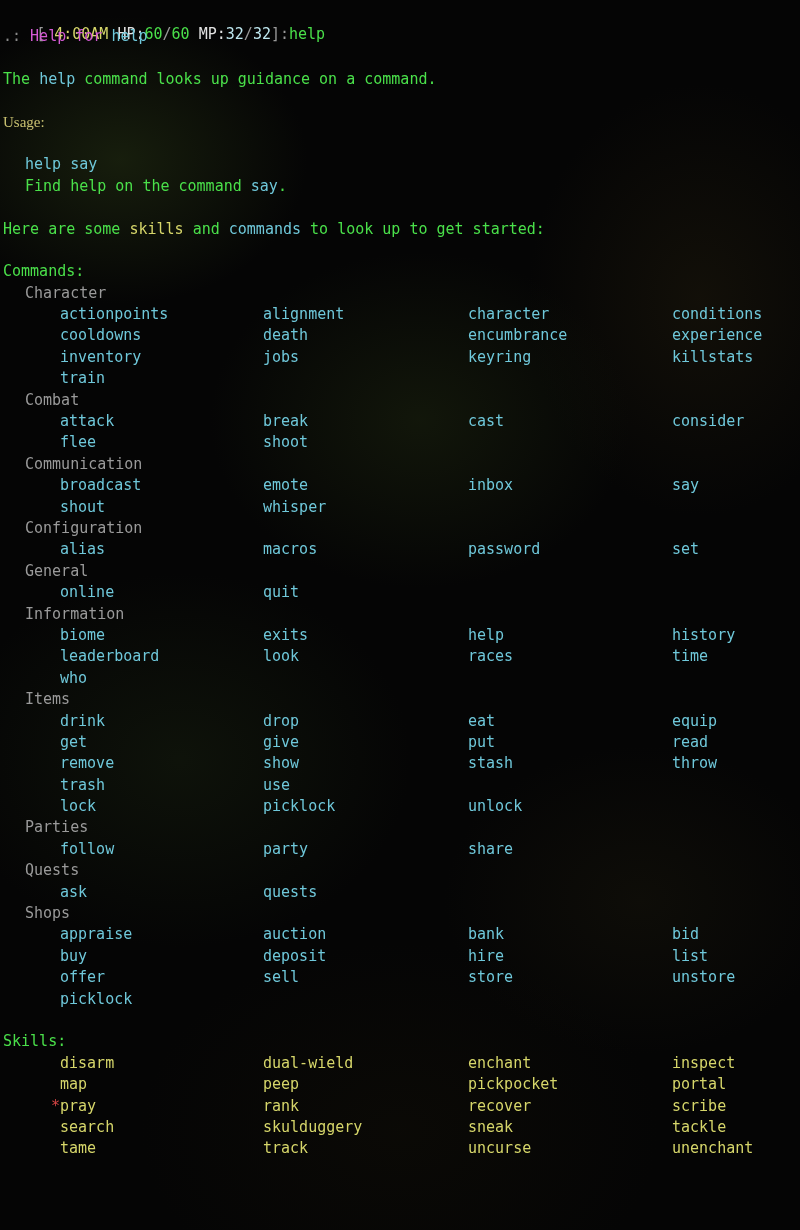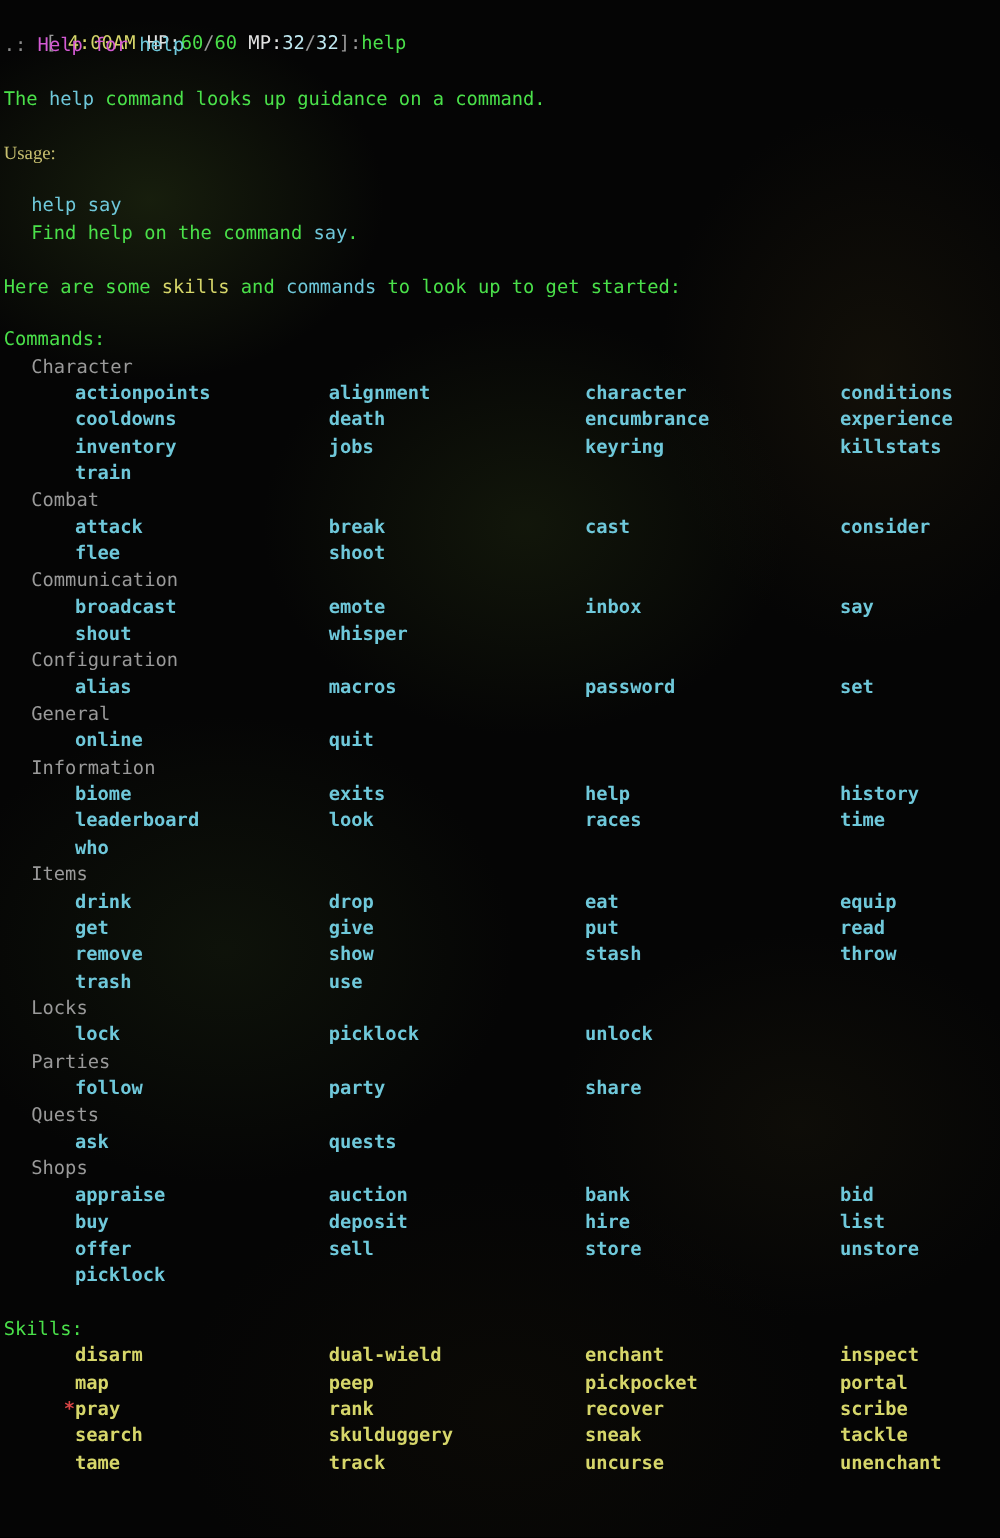--- a/index.html
+++ b/index.html
@@ -49,21 +49,21 @@
     white-space: pre;
     font-size: 15px;
     line-height: 23px;
   }
   #body-text {
     position: absolute;
     left: 0;
     top: 26px;
     width: 717px;
   }
-  .cmdrow { position: relative; height: 21.4px; white-space: pre; font-weight: bold; }
+  .cmdrow { position: relative; height: 21.4px; white-space: pre; }
   .col { position: absolute; top: 0; white-space: pre; }
   .col0 { left: 60px; }
   .col1 { left: 263px; }
   .col2 { left: 468px; }
   .col3 { left: 672px; text-align: center; }
   .cat { padding-left: 25px; }
   .sec-hdr { padding-left: 3px; }
   .star { color: #d64545; }
   .blank { height: 21.4px; }
   .indent2 { padding-left: 25px; }
@@ -126,21 +126,20 @@
         <div class="cmdrow"><span class="col col0 c-cyan">online</span><span class="col col1 c-cyan">quit</span></div>
         <div class="line cat"><span class="c-gray">Information</span></div>
         <div class="cmdrow"><span class="col col0 c-cyan">biome</span><span class="col col1 c-cyan">exits</span><span class="col col2 c-cyan">help</span><span class="col col3 c-cyan">history</span></div>
         <div class="cmdrow"><span class="col col0 c-cyan">leaderboard</span><span class="col col1 c-cyan">look</span><span class="col col2 c-cyan">races</span><span class="col col3 c-cyan">time</span></div>
         <div class="cmdrow"><span class="col col0 c-cyan">who</span></div>
         <div class="line cat"><span class="c-gray">Items</span></div>
         <div class="cmdrow"><span class="col col0 c-cyan">drink</span><span class="col col1 c-cyan">drop</span><span class="col col2 c-cyan">eat</span><span class="col col3 c-cyan">equip</span></div>
         <div class="cmdrow"><span class="col col0 c-cyan">get</span><span class="col col1 c-cyan">give</span><span class="col col2 c-cyan">put</span><span class="col col3 c-cyan">read</span></div>
         <div class="cmdrow"><span class="col col0 c-cyan">remove</span><span class="col col1 c-cyan">show</span><span class="col col2 c-cyan">stash</span><span class="col col3 c-cyan">throw</span></div>
         <div class="cmdrow"><span class="col col0 c-cyan">trash</span><span class="col col1 c-cyan">use</span></div>
-        <div class="line cat"><span class="c-gray">Locks</span></div>
         <div class="cmdrow"><span class="col col0 c-cyan">lock</span><span class="col col1 c-cyan">picklock</span><span class="col col2 c-cyan">unlock</span></div>
         <div class="line cat"><span class="c-gray">Parties</span></div>
         <div class="cmdrow"><span class="col col0 c-cyan">follow</span><span class="col col1 c-cyan">party</span><span class="col col2 c-cyan">share</span></div>
         <div class="line cat"><span class="c-gray">Quests</span></div>
         <div class="cmdrow"><span class="col col0 c-cyan">ask</span><span class="col col1 c-cyan">quests</span></div>
         <div class="line cat"><span class="c-gray">Shops</span></div>
         <div class="cmdrow"><span class="col col0 c-cyan">appraise</span><span class="col col1 c-cyan">auction</span><span class="col col2 c-cyan">bank</span><span class="col col3 c-cyan">bid</span></div>
         <div class="cmdrow"><span class="col col0 c-cyan">buy</span><span class="col col1 c-cyan">deposit</span><span class="col col2 c-cyan">hire</span><span class="col col3 c-cyan">list</span></div>
         <div class="cmdrow"><span class="col col0 c-cyan">offer</span><span class="col col1 c-cyan">sell</span><span class="col col2 c-cyan">store</span><span class="col col3 c-cyan">unstore</span></div>
         <div class="cmdrow"><span class="col col0 c-cyan">picklock</span></div>

